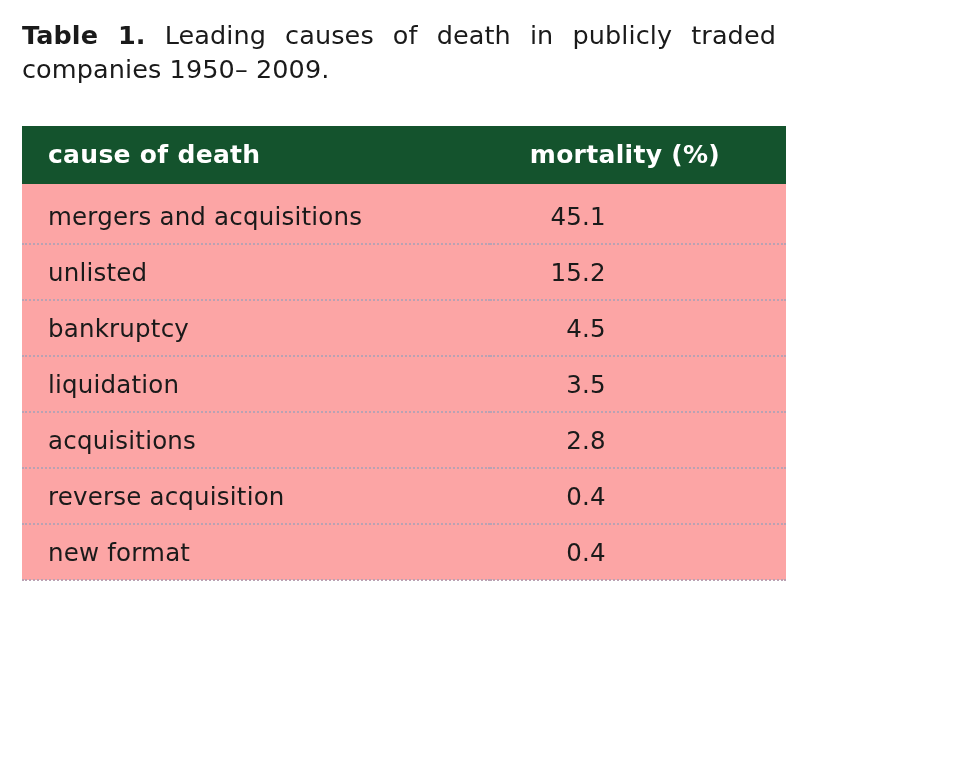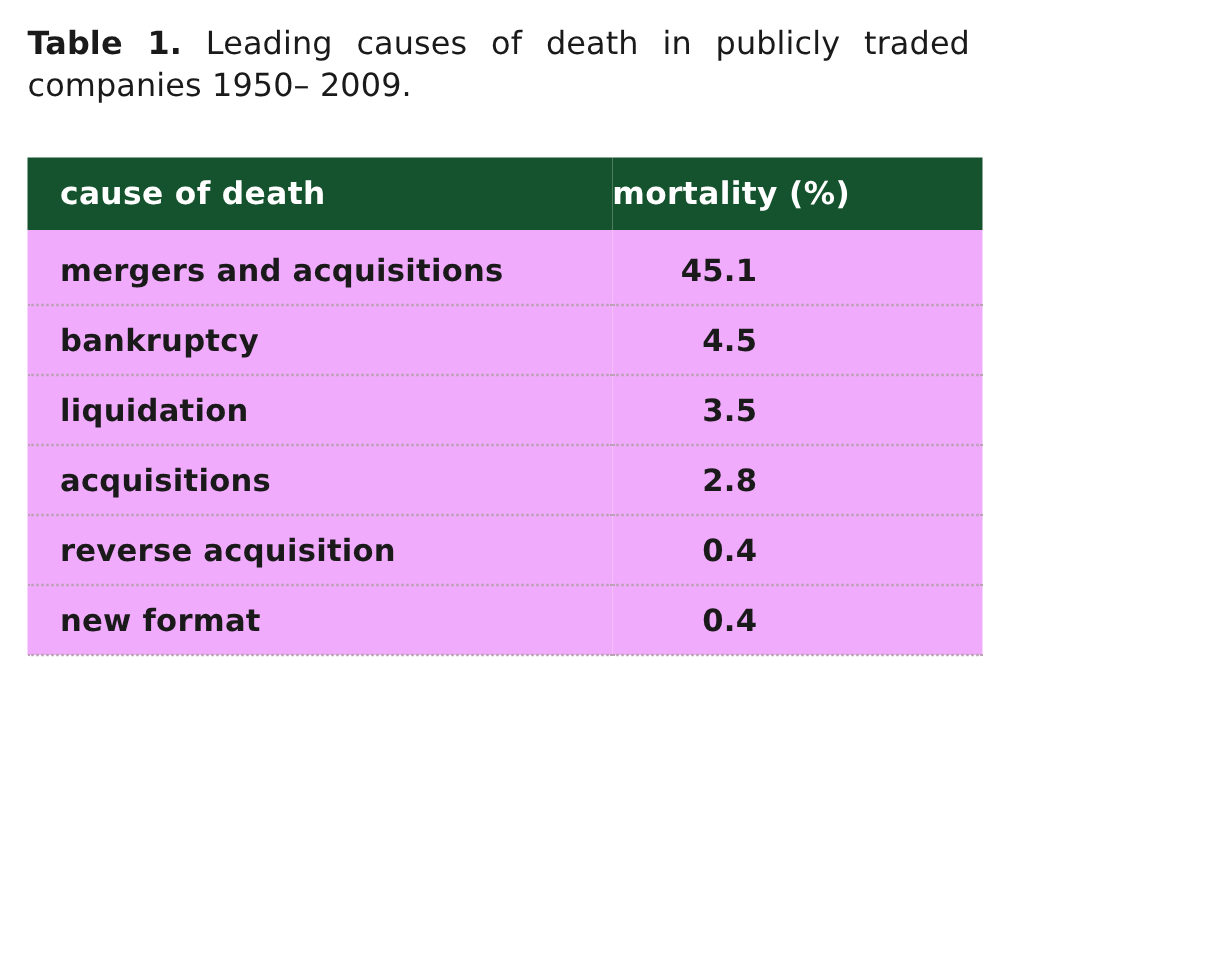--- a/index.html
+++ b/index.html
@@ -52,32 +52,32 @@
     font-weight: bold;
     padding: 14px 0 15px 0;
     letter-spacing: 0.3px;
   }
   th.col-cause {
     text-align: left;
     padding-left: 26px !important;
     width: 62%;
   }
   th.col-mortality {
-    text-align: left;
+    text-align: center;
     padding-right: 26px !important;
     width: 38%;
   }
   table.data-table tbody td {
     font-size: 24.5px;
-    font-weight: bold;
+    font-weight: normal;
     color: #1a1a1a;
     padding: 13px 0 12px 0;
     border-bottom: 2px dotted #b9a2b3;
     letter-spacing: 0.2px;
-    background: #f0abfc;
+    background: #fca5a5;
   }
   td.cell-cause {
     text-align: left;
     padding-left: 26px !important;
   }
   td.cell-value {
     text-align: left;
     padding-left: 0 !important;
   }
   table.data-table tbody tr:first-child td {
@@ -106,20 +106,24 @@
           <th class="col-cause">cause of death</th>
           <th class="col-mortality">mortality (%)</th>
         </tr>
       </thead>
       <tbody>
         <tr>
           <td class="cell-cause">mergers and acquisitions</td>
           <td class="cell-value"><span class="valwrap">45.1</span></td>
         </tr>
         <tr>
+          <td class="cell-cause">unlisted</td>
+          <td class="cell-value"><span class="valwrap">15.2</span></td>
+        </tr>
+        <tr>
           <td class="cell-cause">bankruptcy</td>
           <td class="cell-value"><span class="valwrap">4.5</span></td>
         </tr>
         <tr>
           <td class="cell-cause">liquidation</td>
           <td class="cell-value"><span class="valwrap">3.5</span></td>
         </tr>
         <tr>
           <td class="cell-cause">acquisitions</td>
           <td class="cell-value"><span class="valwrap">2.8</span></td>

